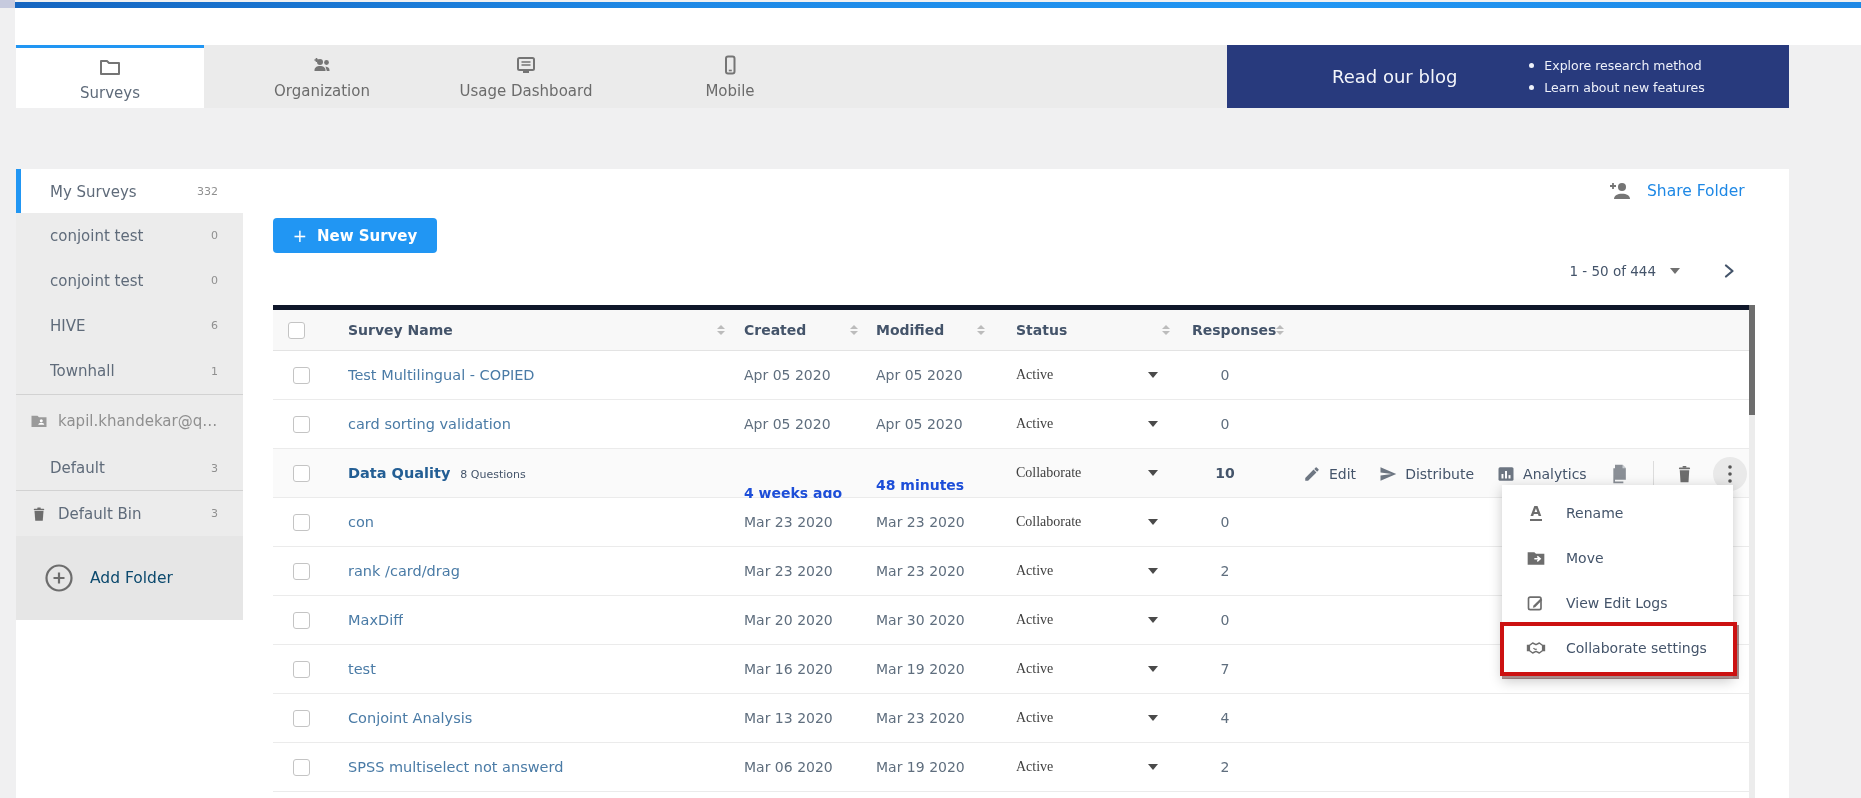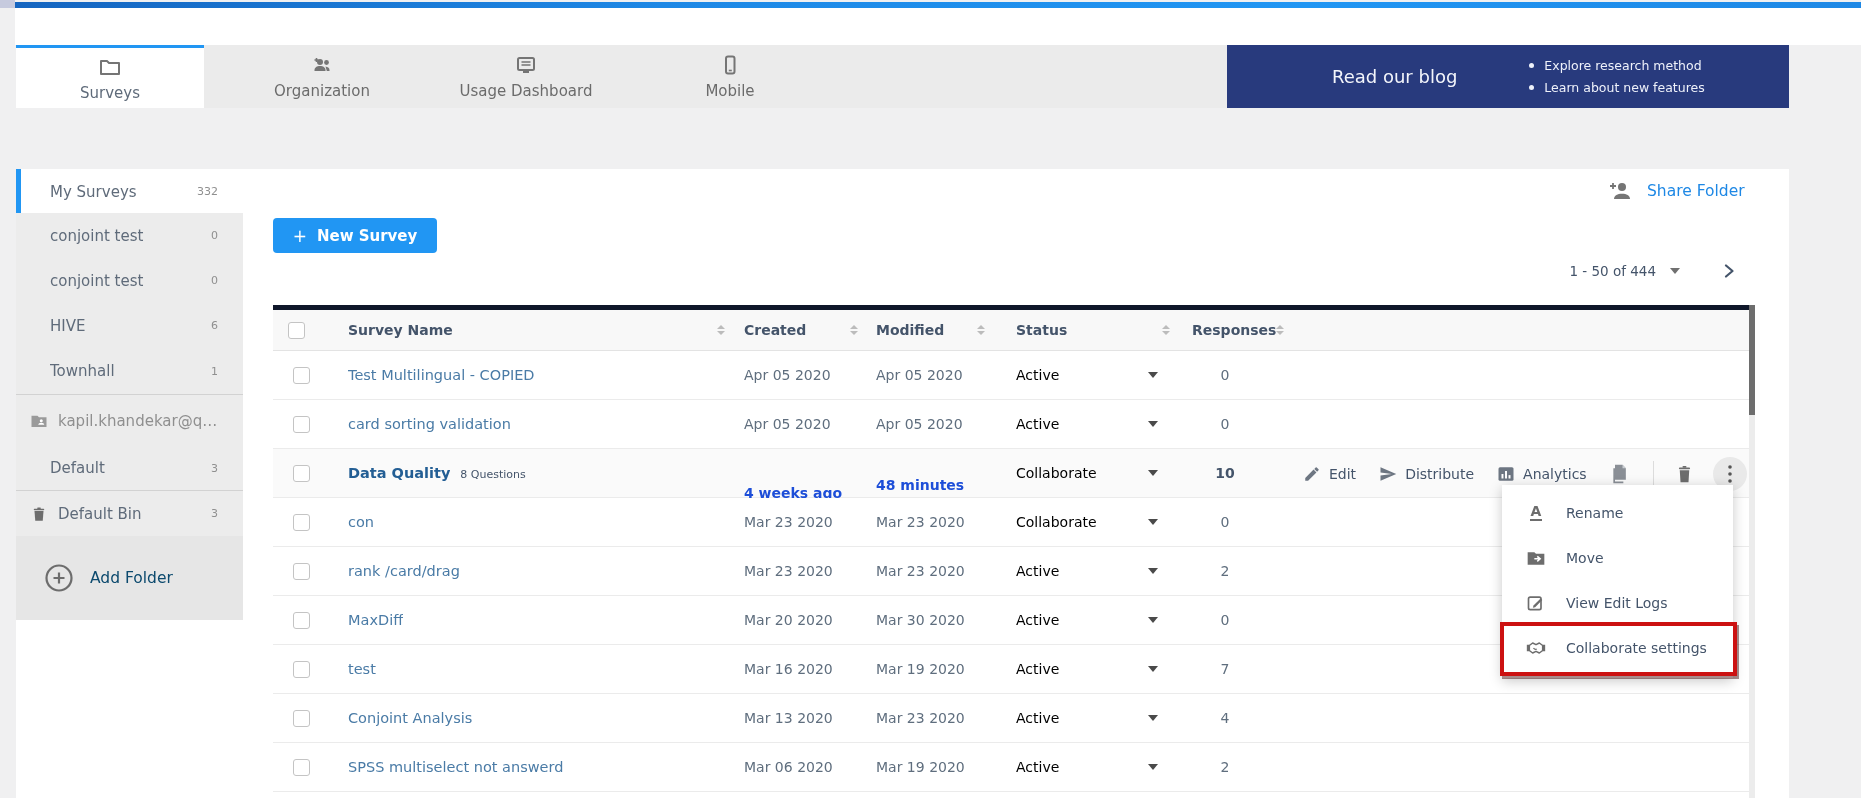--- a/index.html
+++ b/index.html
@@ -68,22 +68,22 @@
   .th { font-size:14px; font-weight:bold; color:#44546a; display:flex; align-items:center;
     justify-content:space-between; padding-right:10px; }
   .trow { display:flex; height:49px; align-items:center; border-bottom:1px solid #ebebeb;
     position:relative; background:#fff; }
   .trow.row-hover { background:#fafafa; }
   .cell { font-size:14px; color:#5f6e7e; }
   .c-cb { width:57px; display:flex; justify-content:center; }
   .c-name { width:405px; padding-left:18px; display:flex; align-items:baseline; gap:10px; }
   .c-created { width:133px; padding-left:9px; }
   .c-modified { width:127px; padding-left:8px; }
-  .c-status { width:185px; padding-left:21px; color:#000000; display:flex; align-items:center;
-    justify-content:space-between; padding-right:22px; }
+  .c-status { width:185px; padding-left:21px; color:#404040; display:flex; align-items:center;
+    justify-content:space-between; padding-right:22px;font-family:Liberation Serif, serif; }
   .c-resp { width:90px; text-align:center; color:#5f6e7e; }
   .name { color:#4a7ba6; font-size:14.5px; text-decoration:none; cursor:pointer; white-space:nowrap;
     overflow:hidden; text-overflow:ellipsis; }
   .badge { font-size:11px; color:#44546a; white-space:nowrap; }
   .badge:empty { display:none; }
   .row-em .name { color:#235e94; font-weight:bold; }
   .row-em .c-created, .row-em .c-modified { color:#1d4ed8; font-weight:bold;margin-top:40px; }
   .row-em .c-resp { color:#44546a; font-weight:bold; }
   .cb { width:17px; height:17px; border:1.5px solid #c4c4c4; border-radius:3px; background:#fff;
     display:inline-block; cursor:pointer; }

